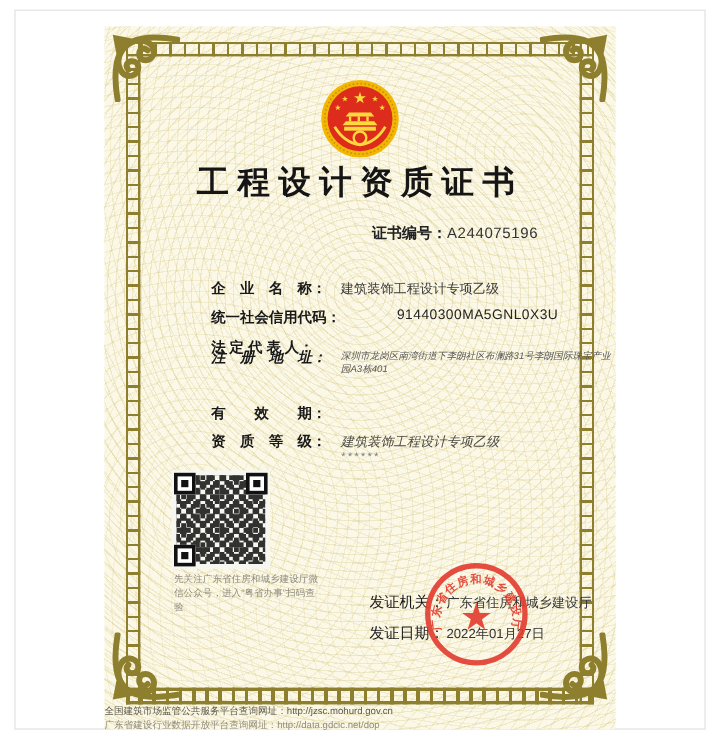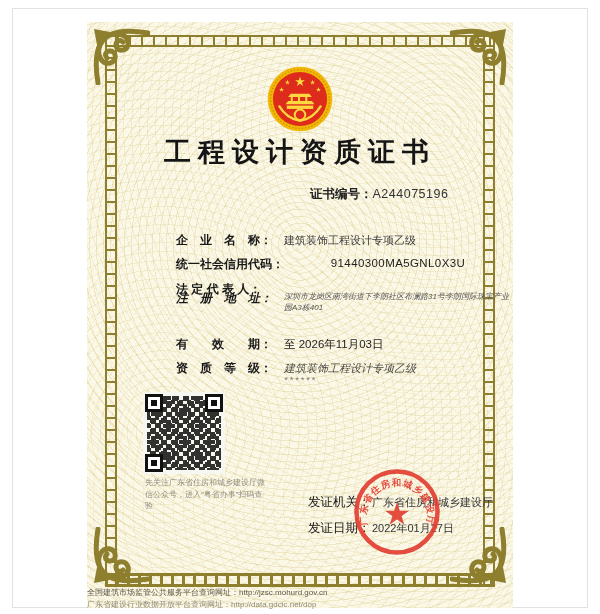--- a/index.html
+++ b/index.html
@@ -159,21 +159,20 @@
   </div>
   <div class="frow r3">
     <span class="lab">法 定 代 表 人：</span>
   </div>
   <div class="frow r4">
     <span class="lab">注　册　地　址：</span>
     <span class="val">深圳市龙岗区南湾街道下李朗社区布澜路31号李朗国际珠宝产业园A3栋401</span>
   </div>
   <div class="frow r5">
     <span class="lab">有　　效　　期：</span>
-    <span class="val">至 2026年11月03日</span>
   </div>
   <div class="frow r6">
     <span class="lab">资　质　等　级：</span>
     <span class="val">
       <span>建筑装饰工程设计专项乙级</span>
       <span class="stars-note">******</span>
     </span>
   </div>
 
   <div class="qr">

